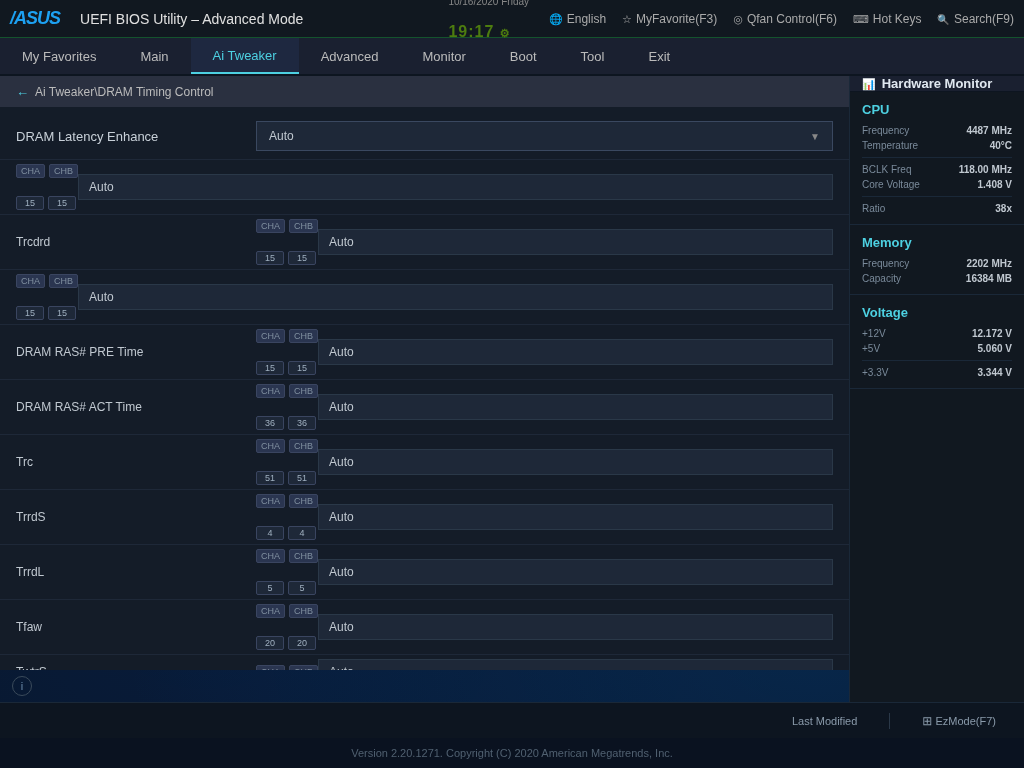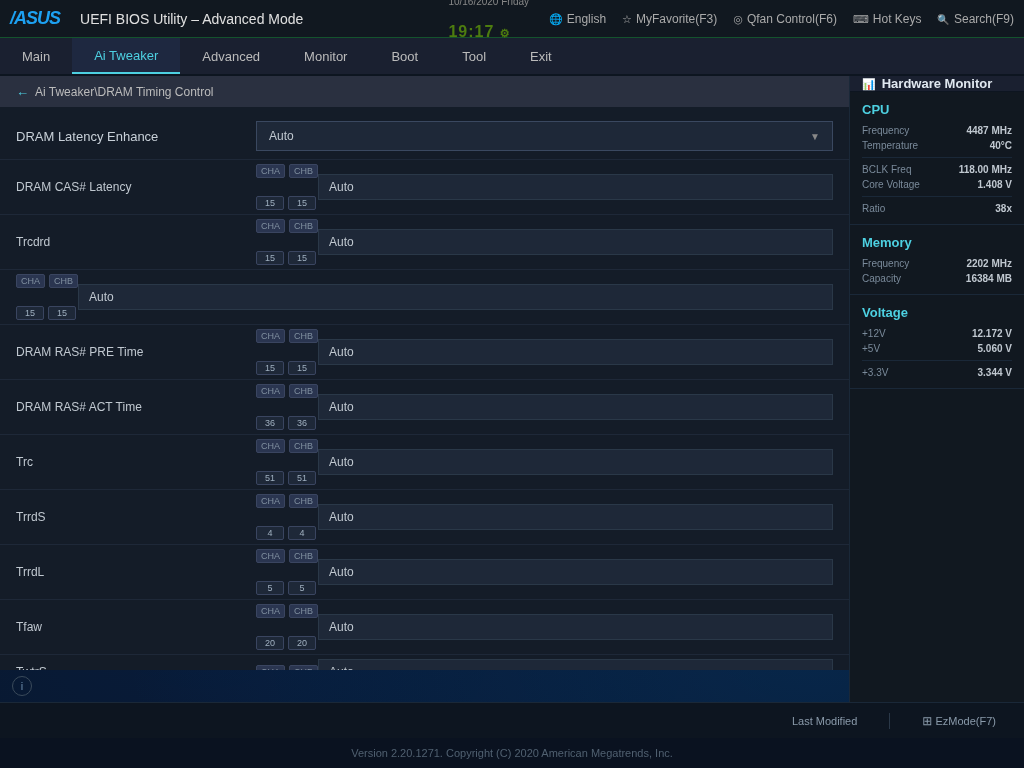--- a/index.html
+++ b/index.html
@@ -421,20 +421,23 @@
       </div>
       <div class="header-item">
         <span class="search-icon"></span>
         <span>Search(F9)</span>
       </div>
     </div>
   </div>
 
   <div class="nav-bar">
     <div class="nav-item">
+      <span>My Favorites</span>
+    </div>
+    <div class="nav-item">
       <span>Main</span>
     </div>
     <div class="nav-item active">
       <span>Ai Tweaker</span>
     </div>
     <div class="nav-item">
       <span>Advanced</span>
     </div>
     <div class="nav-item">
       <span>Monitor</span>
@@ -464,21 +467,20 @@
           <span class="setting-label">DRAM Latency Enhance</span>
           <div style="flex:1; display:flex; align-items:center;">
             <div class="dropdown-full">
               <span>Auto</span>
               <span class="dropdown-arrow">▼</span>
             </div>
           </div>
         </div>
 
         <div class="setting-row">
-          <span class="setting-label">DRAM CAS# Latency</span>
           <div class="channel-badges">
             <div class="badge-row">
               <span class="badge">CHA</span>
               <span class="badge">CHB</span>
             </div>
             <div class="badge-row">
               <span class="badge-val">15</span>
               <span class="badge-val">15</span>
             </div>
           </div>

